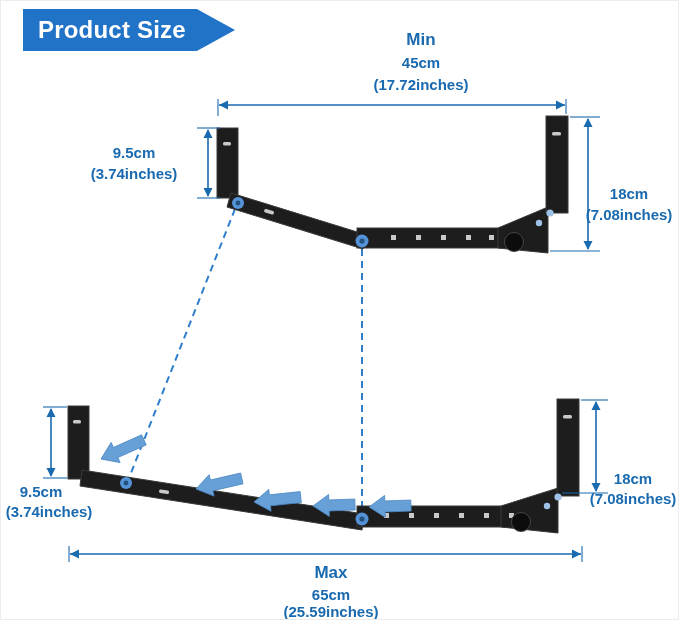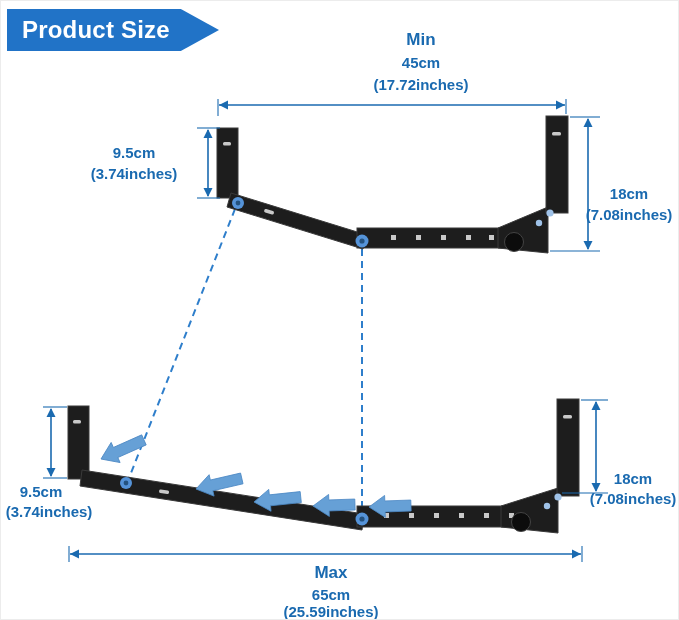--- a/index.html
+++ b/index.html
@@ -3,21 +3,21 @@
 <meta charset="utf-8">
 <style>
   html,body{margin:0;padding:0;background:#fff;}
   .canvas{
     position:relative;width:679px;height:620px;background:#ffffff;
     border:1px solid #ececec;box-sizing:border-box;overflow:hidden;
     font-family:"Liberation Sans",sans-serif;
   }
   .canvas > svg{position:absolute;left:0;top:0;}
   .banner{
-    position:absolute;top:8px;left:6px;width:212px;height:42px;
+    position:absolute;top:8px;left:22px;width:212px;height:42px;
     background:#2173c7;color:#ffffff;
     clip-path:polygon(0 0,82% 0,100% 50%,82% 100%,0 100%);
     display:flex;align-items:center;padding-left:15px;box-sizing:border-box;
     font-size:24px;font-weight:700;letter-spacing:.2px;
   }
   .dim{fill:#1a6ab0;font-family:"Liberation Sans",sans-serif;font-size:15px;font-weight:600;text-anchor:middle;}
   .dim-title{font-size:17px;font-weight:700;}
   .dimline{stroke:#1a6ab0;stroke-width:1.6;}
   .tick{stroke:#1a6ab0;stroke-width:1.1;}
   .head{fill:#1a6ab0;}

